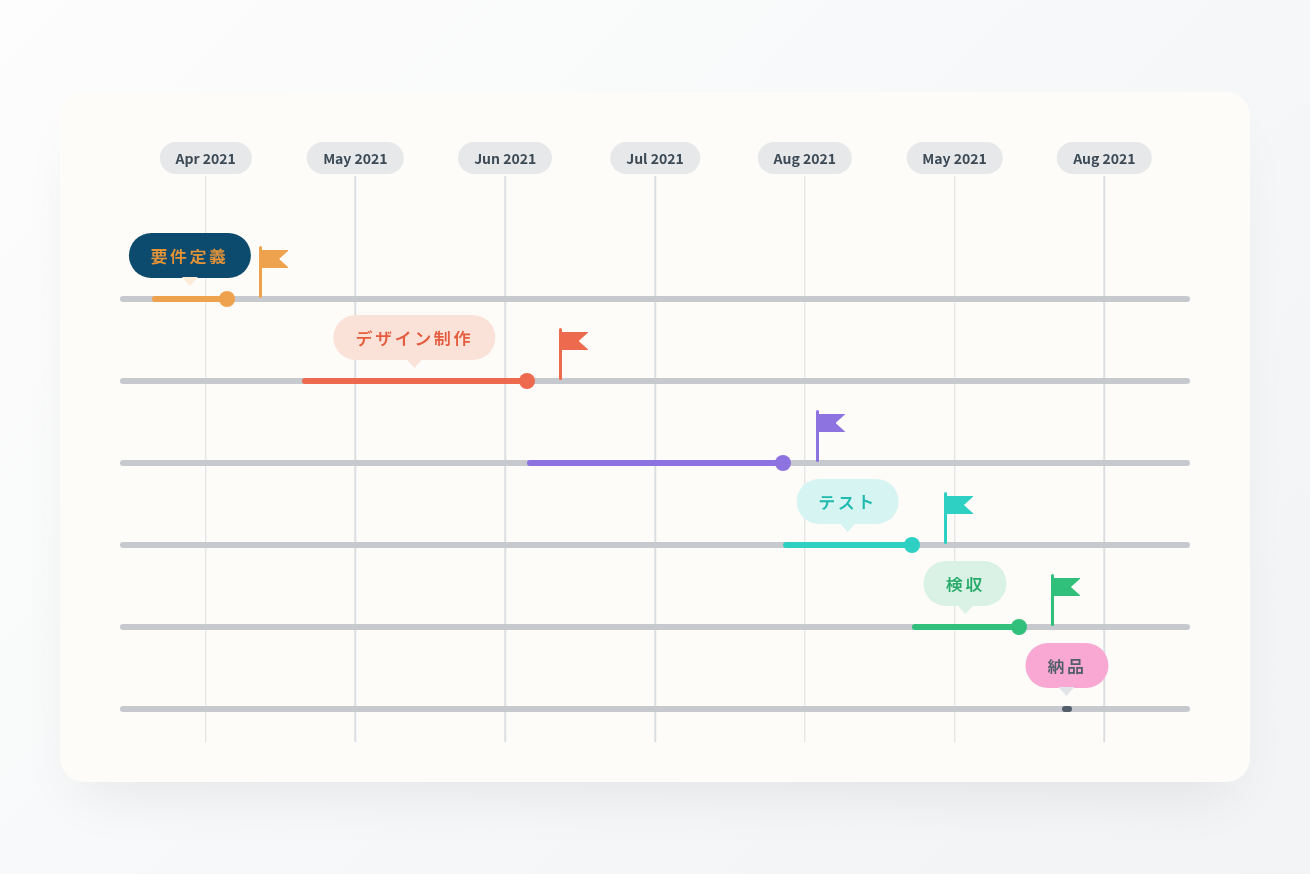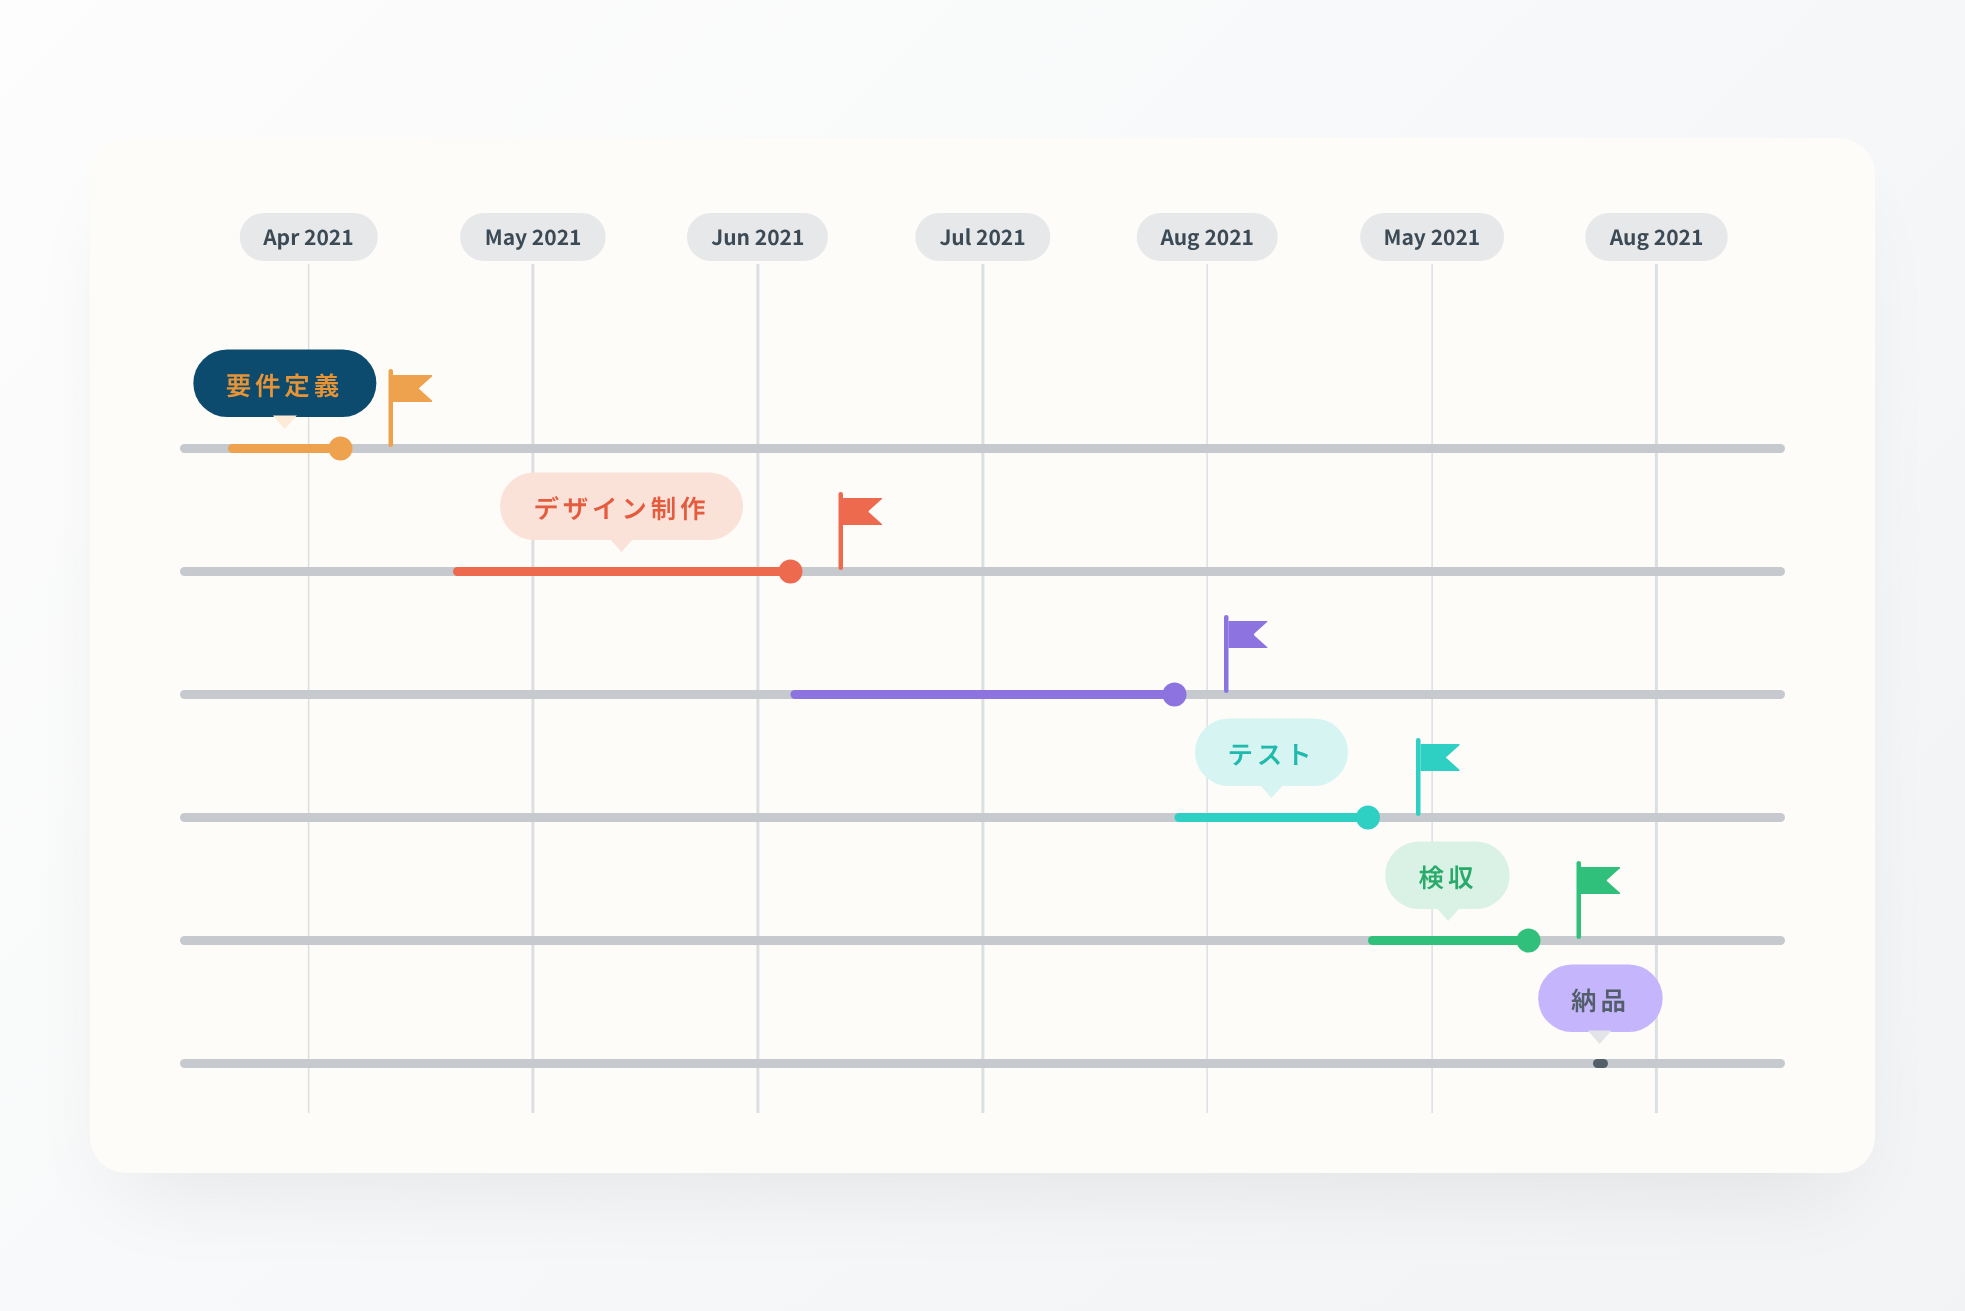--- a/index.html
+++ b/index.html
@@ -210,16 +210,16 @@
         <div class="end-dot" style="left: 84%; background: rgb(48, 192, 123);"></div>
         <div class="bubble" style="left: 79%; background: rgb(217, 242, 229); color: rgb(39, 170, 106); --bubble-bg: #d9f2e5;">検収</div>
         <div class="flag-wrap" style="left: 87%; --flag: #30c07b;">
           <div class="flag-pole" style="background: rgb(48, 192, 123);"></div>
           <div class="flag-banner"></div>
         </div>
       </div>
       <div class="row" style="top: 490px;">
         <div class="track"></div>
         <div class="bar" style="left: 88%; width: 1%; background: rgb(82, 94, 105);"></div>
-        <div class="bubble" style="left: 88.5%; background: #c4b5fd; color: rgb(82, 94, 105); --bubble-bg: #e2e5e8;">納品</div>
+        <div class="bubble" style="left: 88.5%; background: #f9a8d4; color: rgb(82, 94, 105); --bubble-bg: #e2e5e8;">納品</div>
       </div>
     </div>
 </div>
 
 </body></html>

